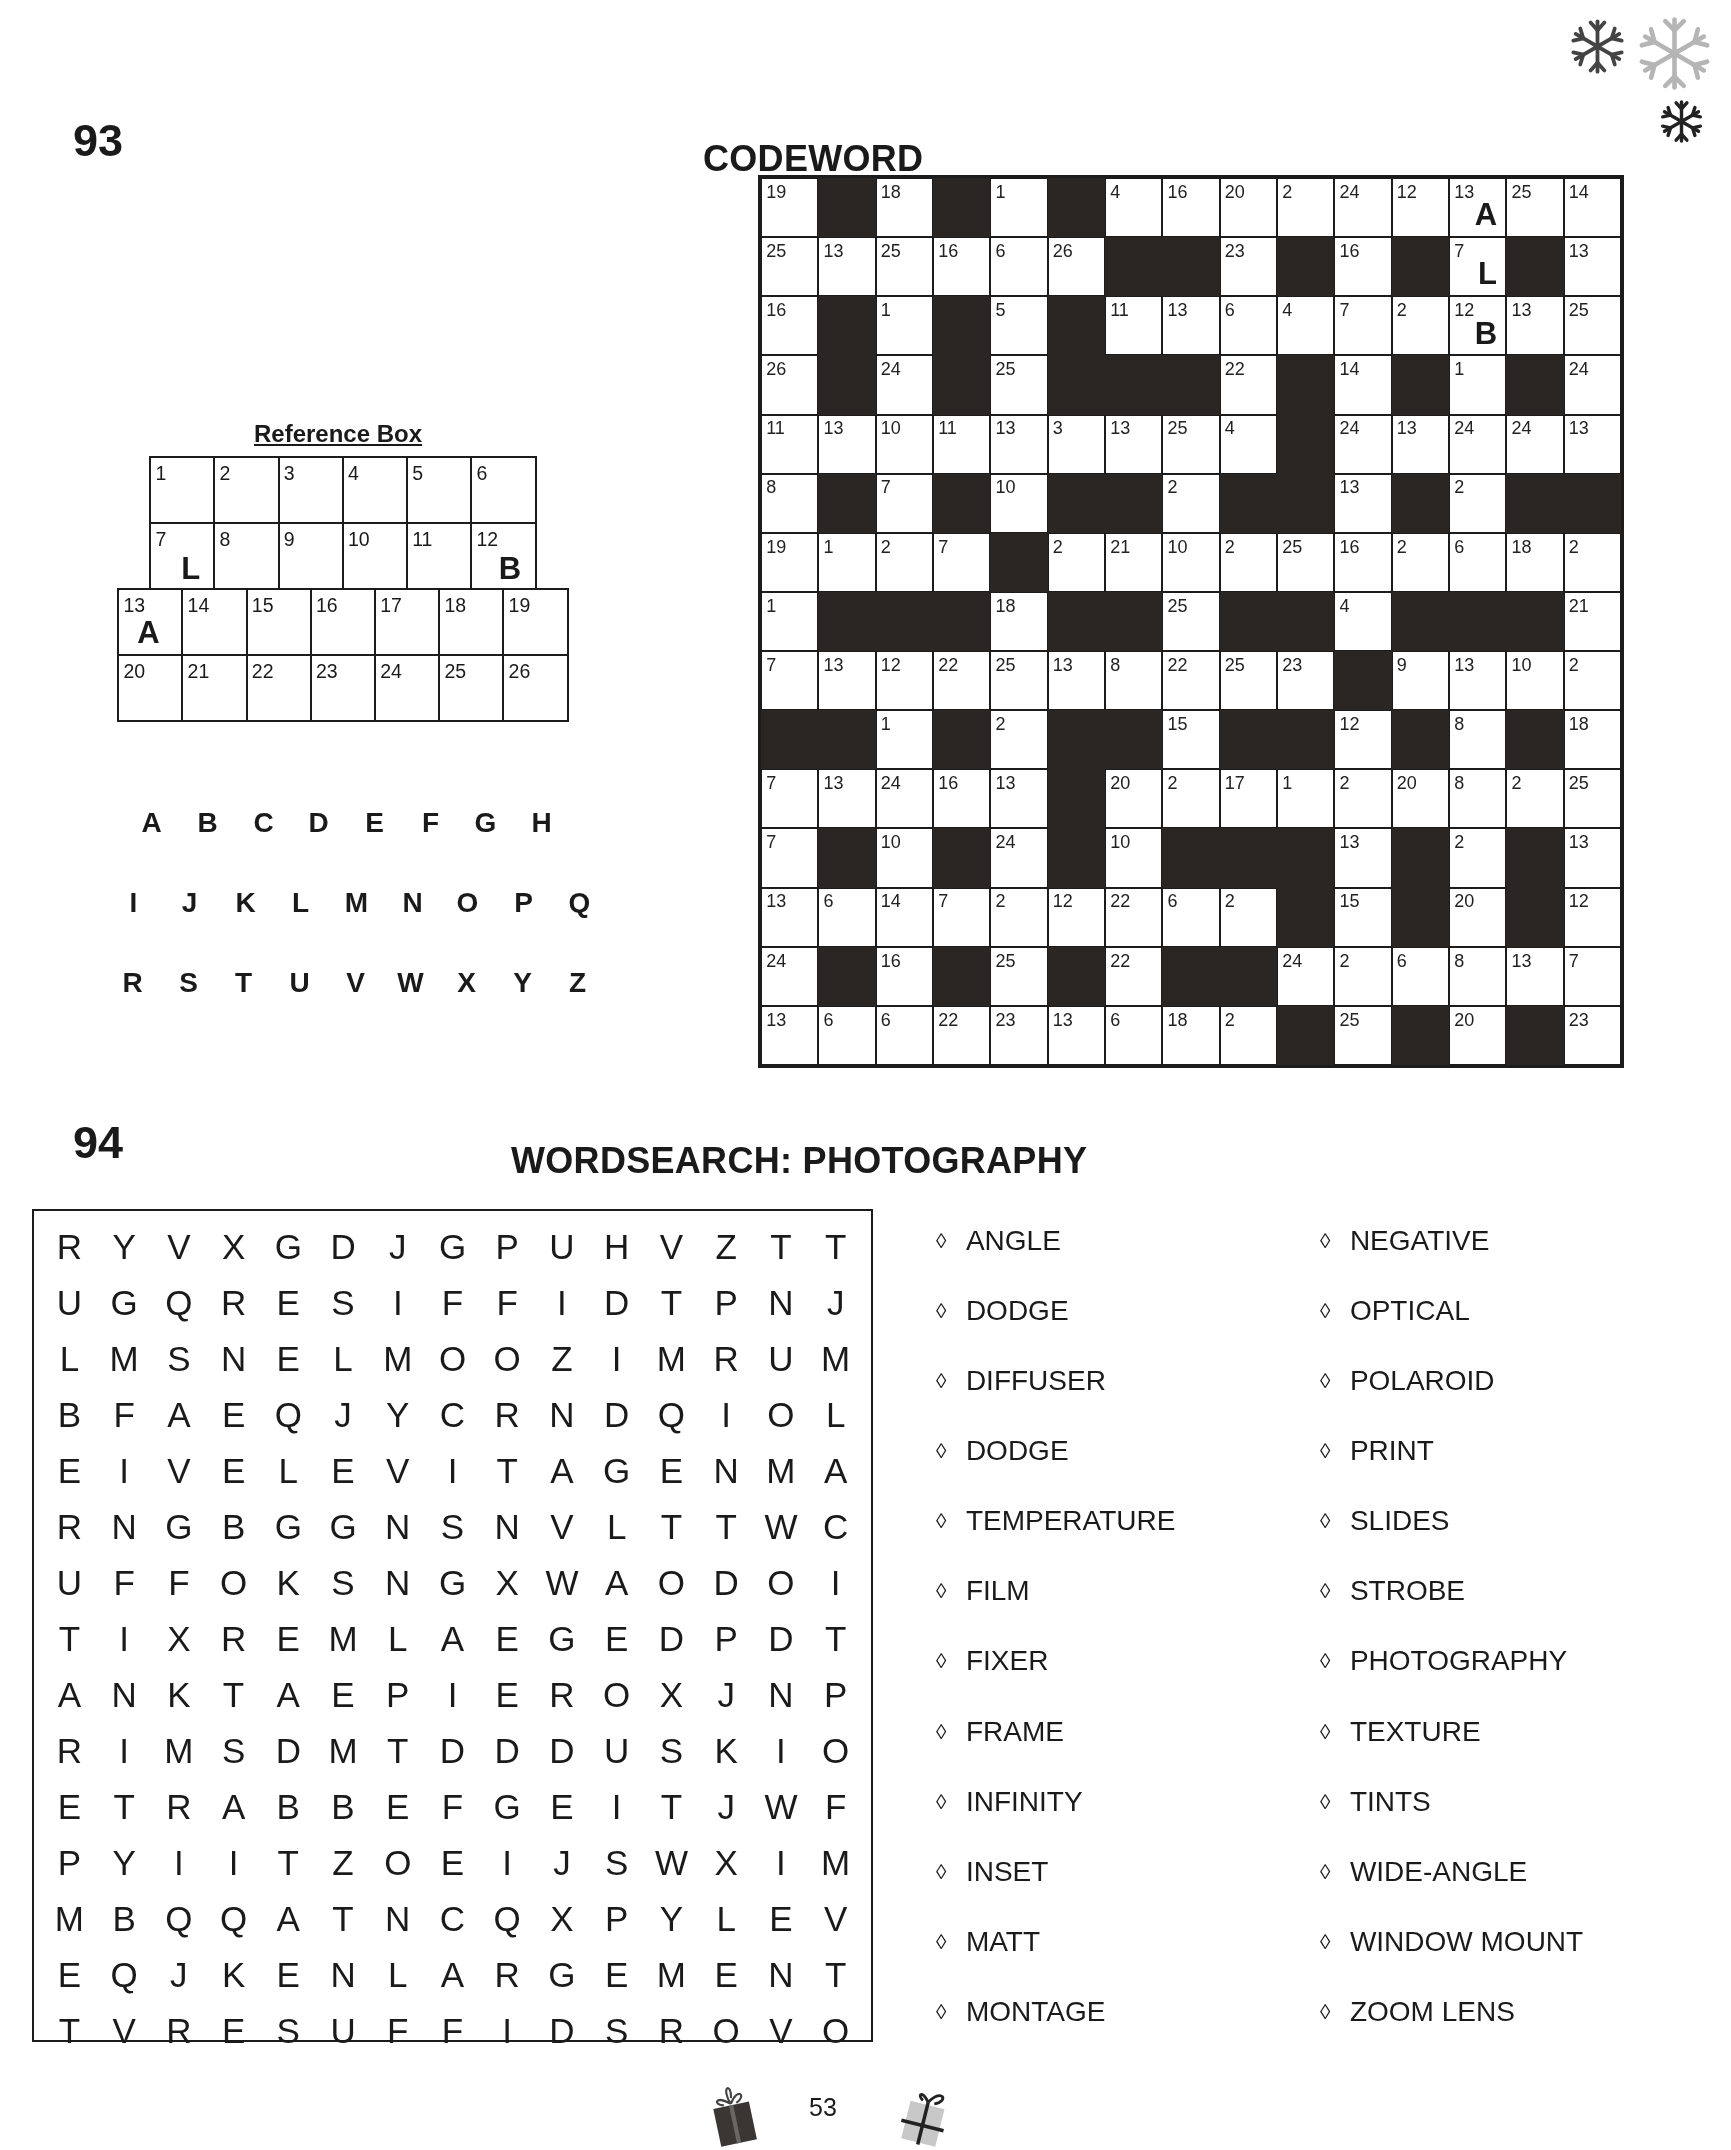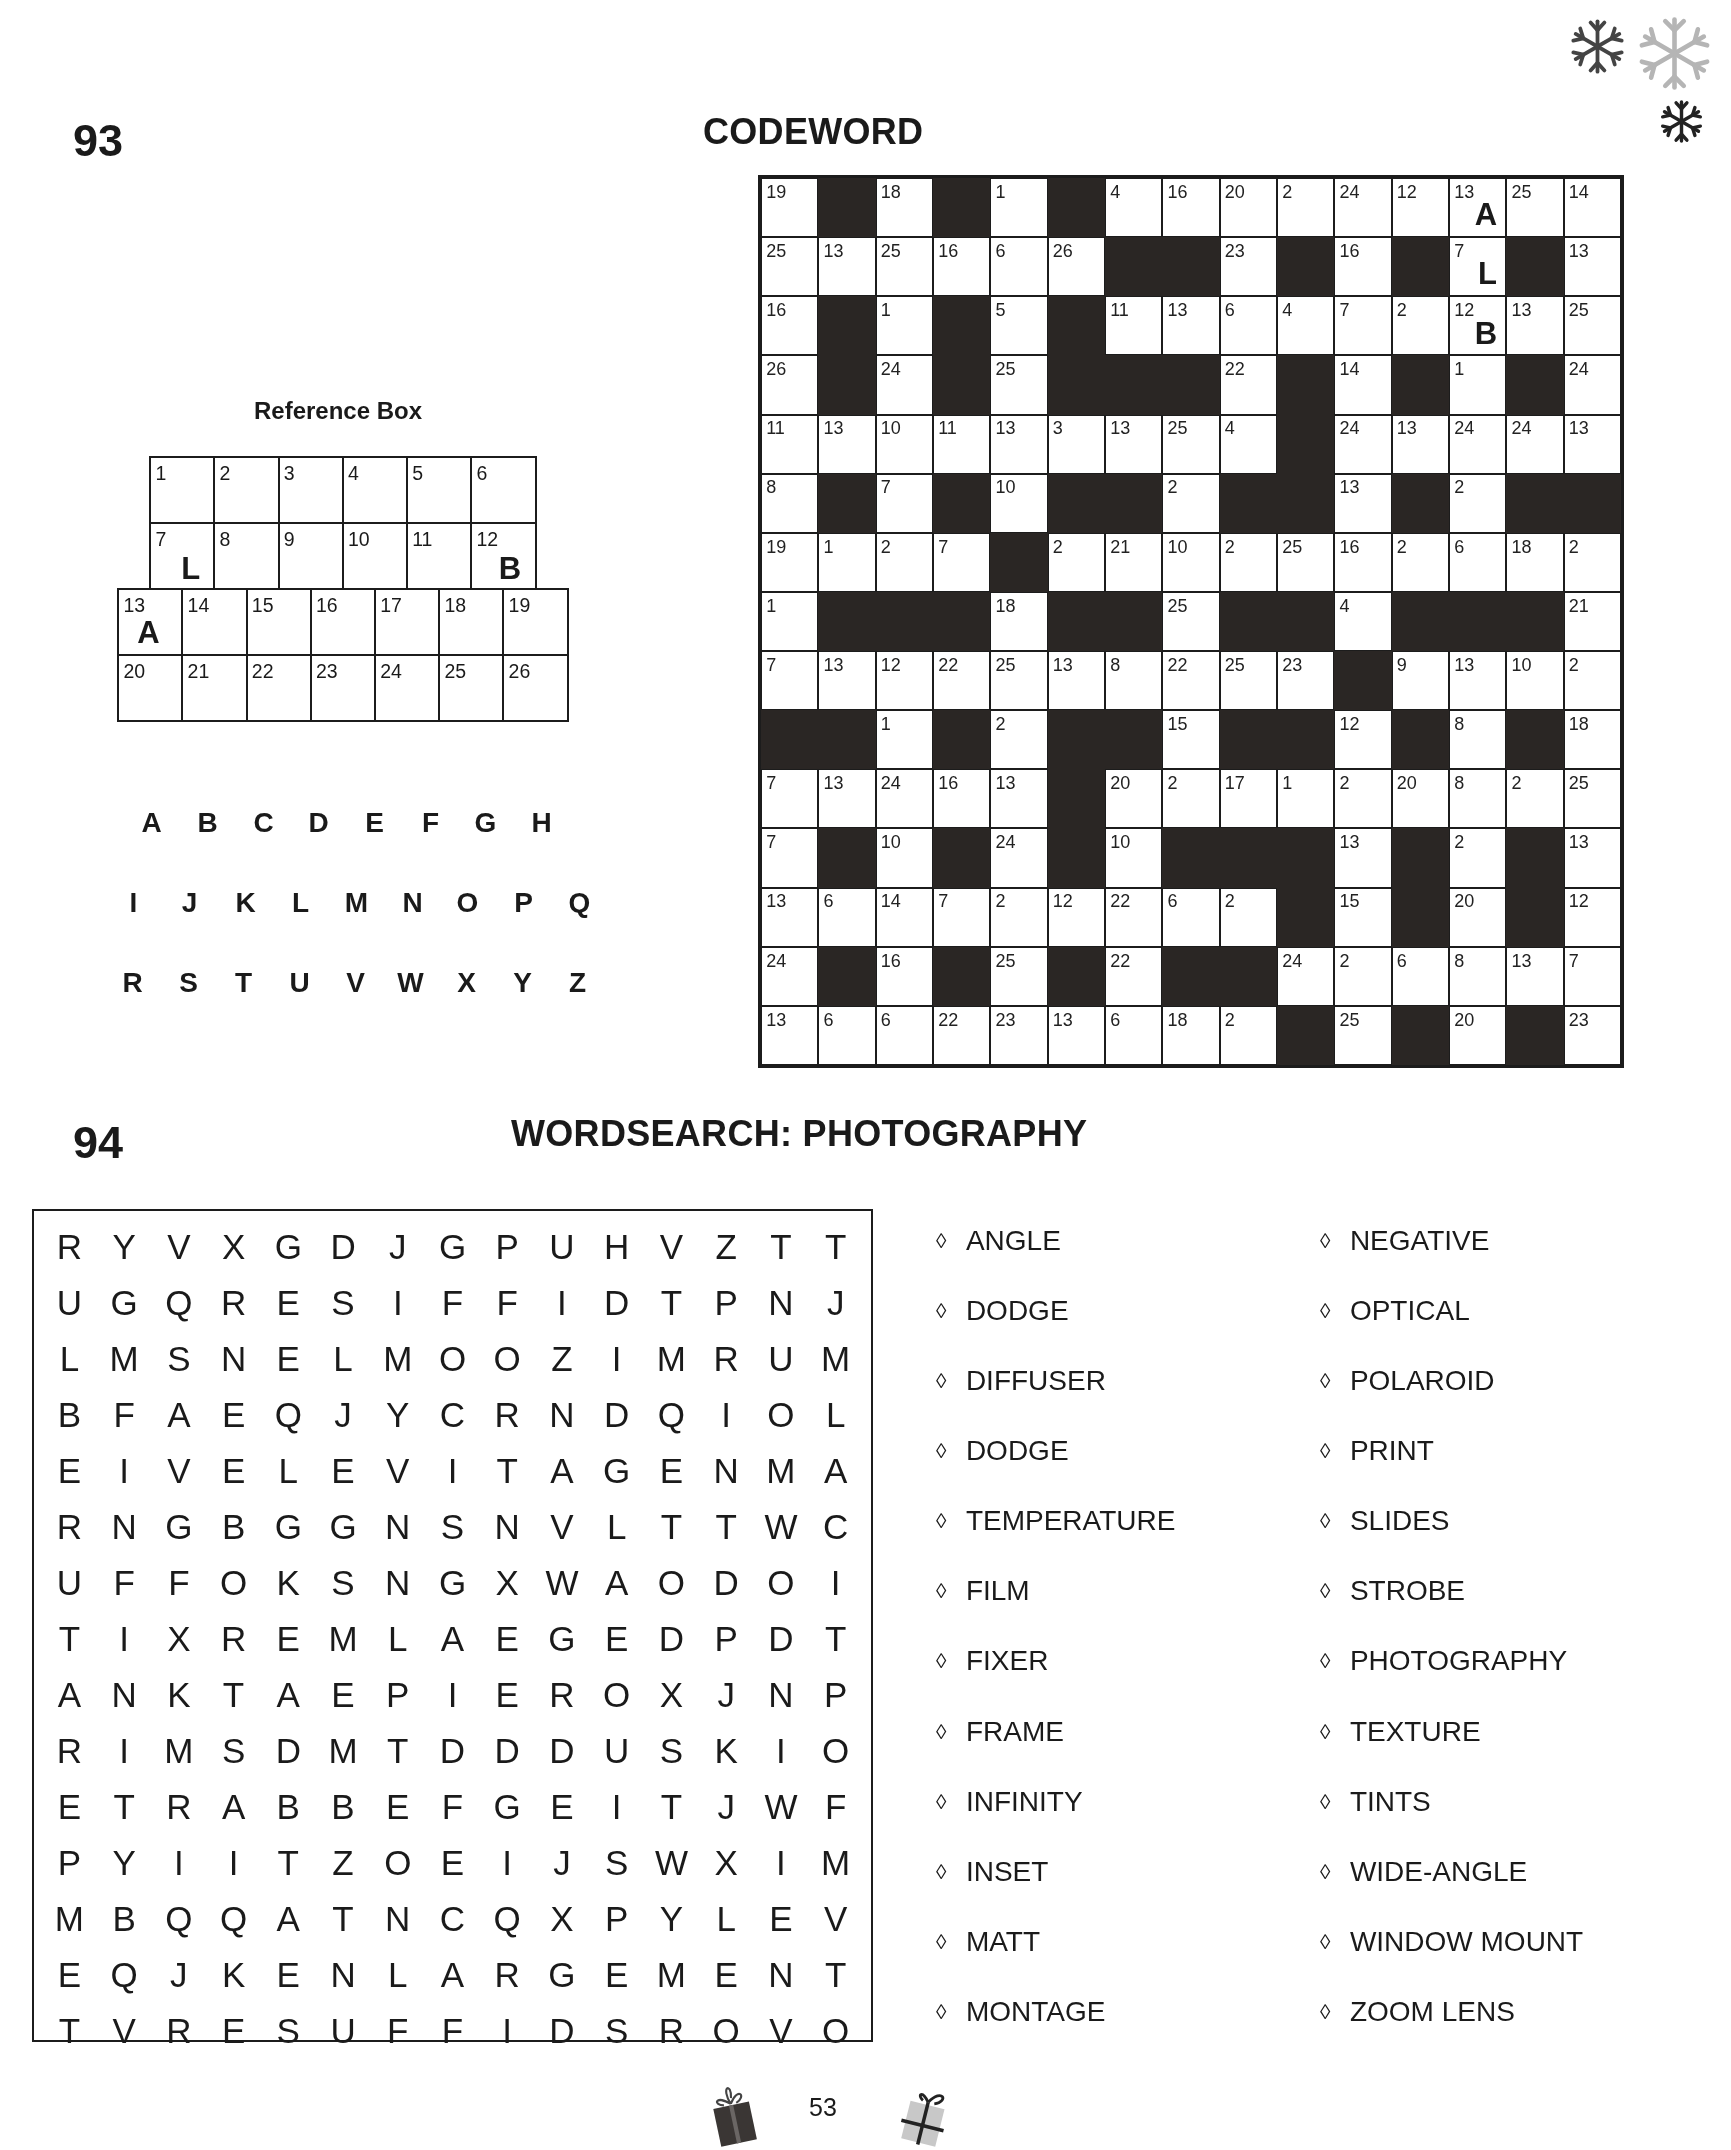--- a/index.html
+++ b/index.html
@@ -1,20 +1,20 @@
 <!DOCTYPE html>
 <html style="font-size:11px"><head>
 <meta charset="utf-8">
 <style>
   html, body { margin:0; padding:0; background:#ffffff; }
   body { width:1732px; height:2151px; position:relative; overflow:hidden; font-family:"Liberation Sans", sans-serif; color:#1a1a1a; }
   .abs { position:absolute; }
 
   .puzzle-num { font-weight:bold; font-size:45px; }
-  .puzzle-title { font-weight:bold; font-size:36px; letter-spacing:0.3px; }
+  .puzzle-title { font-weight:bold; font-size:36px; letter-spacing:0.3px;margin-top:27px; }
 
   
   #cw-grid { position:absolute; left:758px; top:175px; width:866px; height:893px;
     display:grid; grid-template-columns:repeat(15, 1fr); grid-template-rows:repeat(15, 1fr);
     border:3.5px solid #1c1c1c; box-sizing:border-box; background:#1c1c1c; gap:0; }
   .cw-cell { position:relative; box-sizing:border-box; border:1.4px solid #1c1c1c; background:#fff; }
   .cw-cell.block { background:#2a2624; border-color:#2a2624; }
   .cw-num { position:absolute; left:4.2px; top:2.8px; font-size:18px; color:#222; }
   .cw-letter { position:absolute; right:8.3px; bottom:2.8px; font-size:31px; font-weight:bold; color:#1a1a1a; }
 
@@ -615,21 +615,21 @@
     <div class="cw-cell block"></div>
     <div class="cw-cell">
       <span class="cw-num">20</span>
     </div>
     <div class="cw-cell block"></div>
     <div class="cw-cell">
       <span class="cw-num">23</span>
     </div>
   </div>
 
-<div class="abs ref-title" style="left:254px;top:397px;">Reference Box</div>
+<div class="abs ref-title" style="left:254px;top:420px;text-decoration:underline;">Reference Box</div>
 <div id="ref-box">
     <div class="ref-row" style="left: 152px; top: 459px;">
       <div class="ref-cell" style="width: 67px; height: 68px;">
         <span class="ref-num">1</span>
       </div>
       <div class="ref-cell" style="width: 67px; height: 68px;">
         <span class="ref-num">2</span>
       </div>
       <div class="ref-cell" style="width: 67px; height: 68px;">
         <span class="ref-num">3</span>

